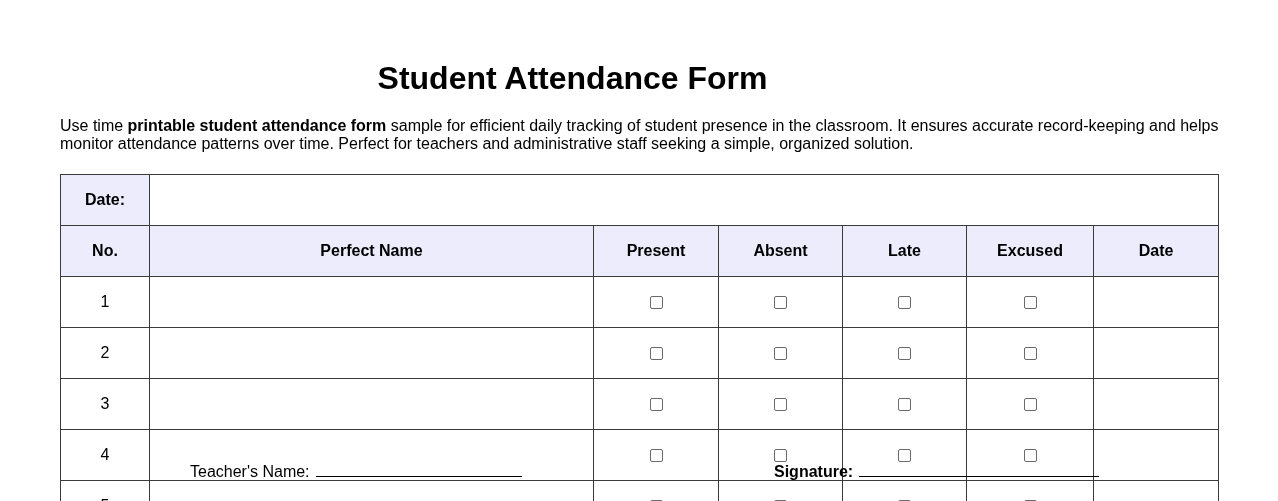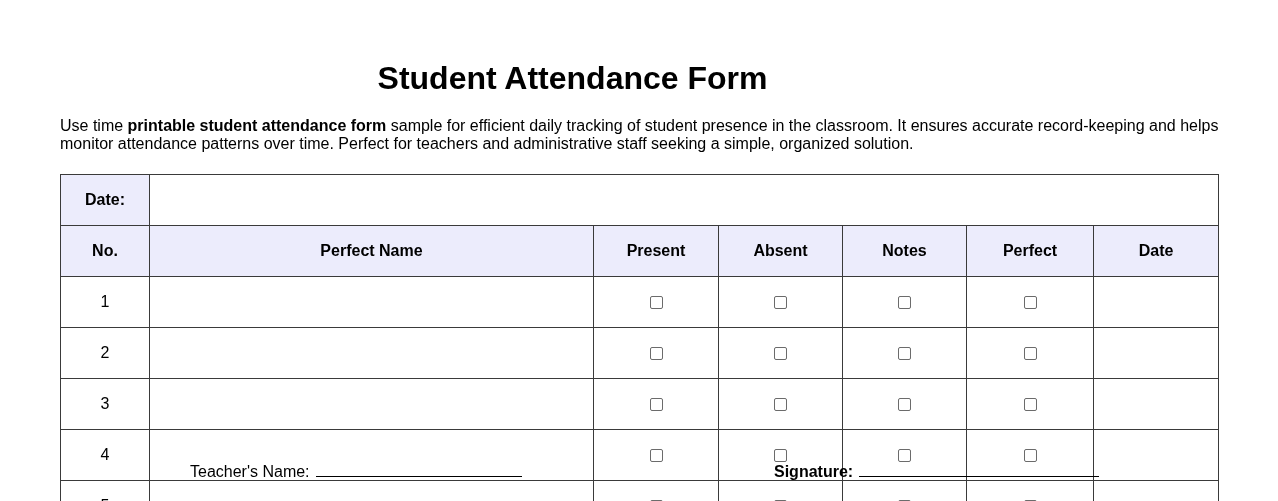--- a/index.html
+++ b/index.html
@@ -59,22 +59,22 @@
   <tbody>
       <tr>
     <th>Date:</th>
     <td colspan="6"></td>
   </tr>
   <tr>
     <th>No.</th>
     <th>Perfect Name</th>
     <th>Present</th>
     <th>Absent</th>
-    <th>Notes</th>
-    <th>Perfect</th>
+    <th>Late</th>
+    <th>Excused</th>
     <th>Date</th>
   </tr>
   <tr>
     <td>1</td>
     <td></td>
     <td><span class="cb"></span></td>
     <td><span class="cb"></span></td>
     <td><span class="cb"></span></td>
     <td><span class="cb"></span></td>
     <td></td>

